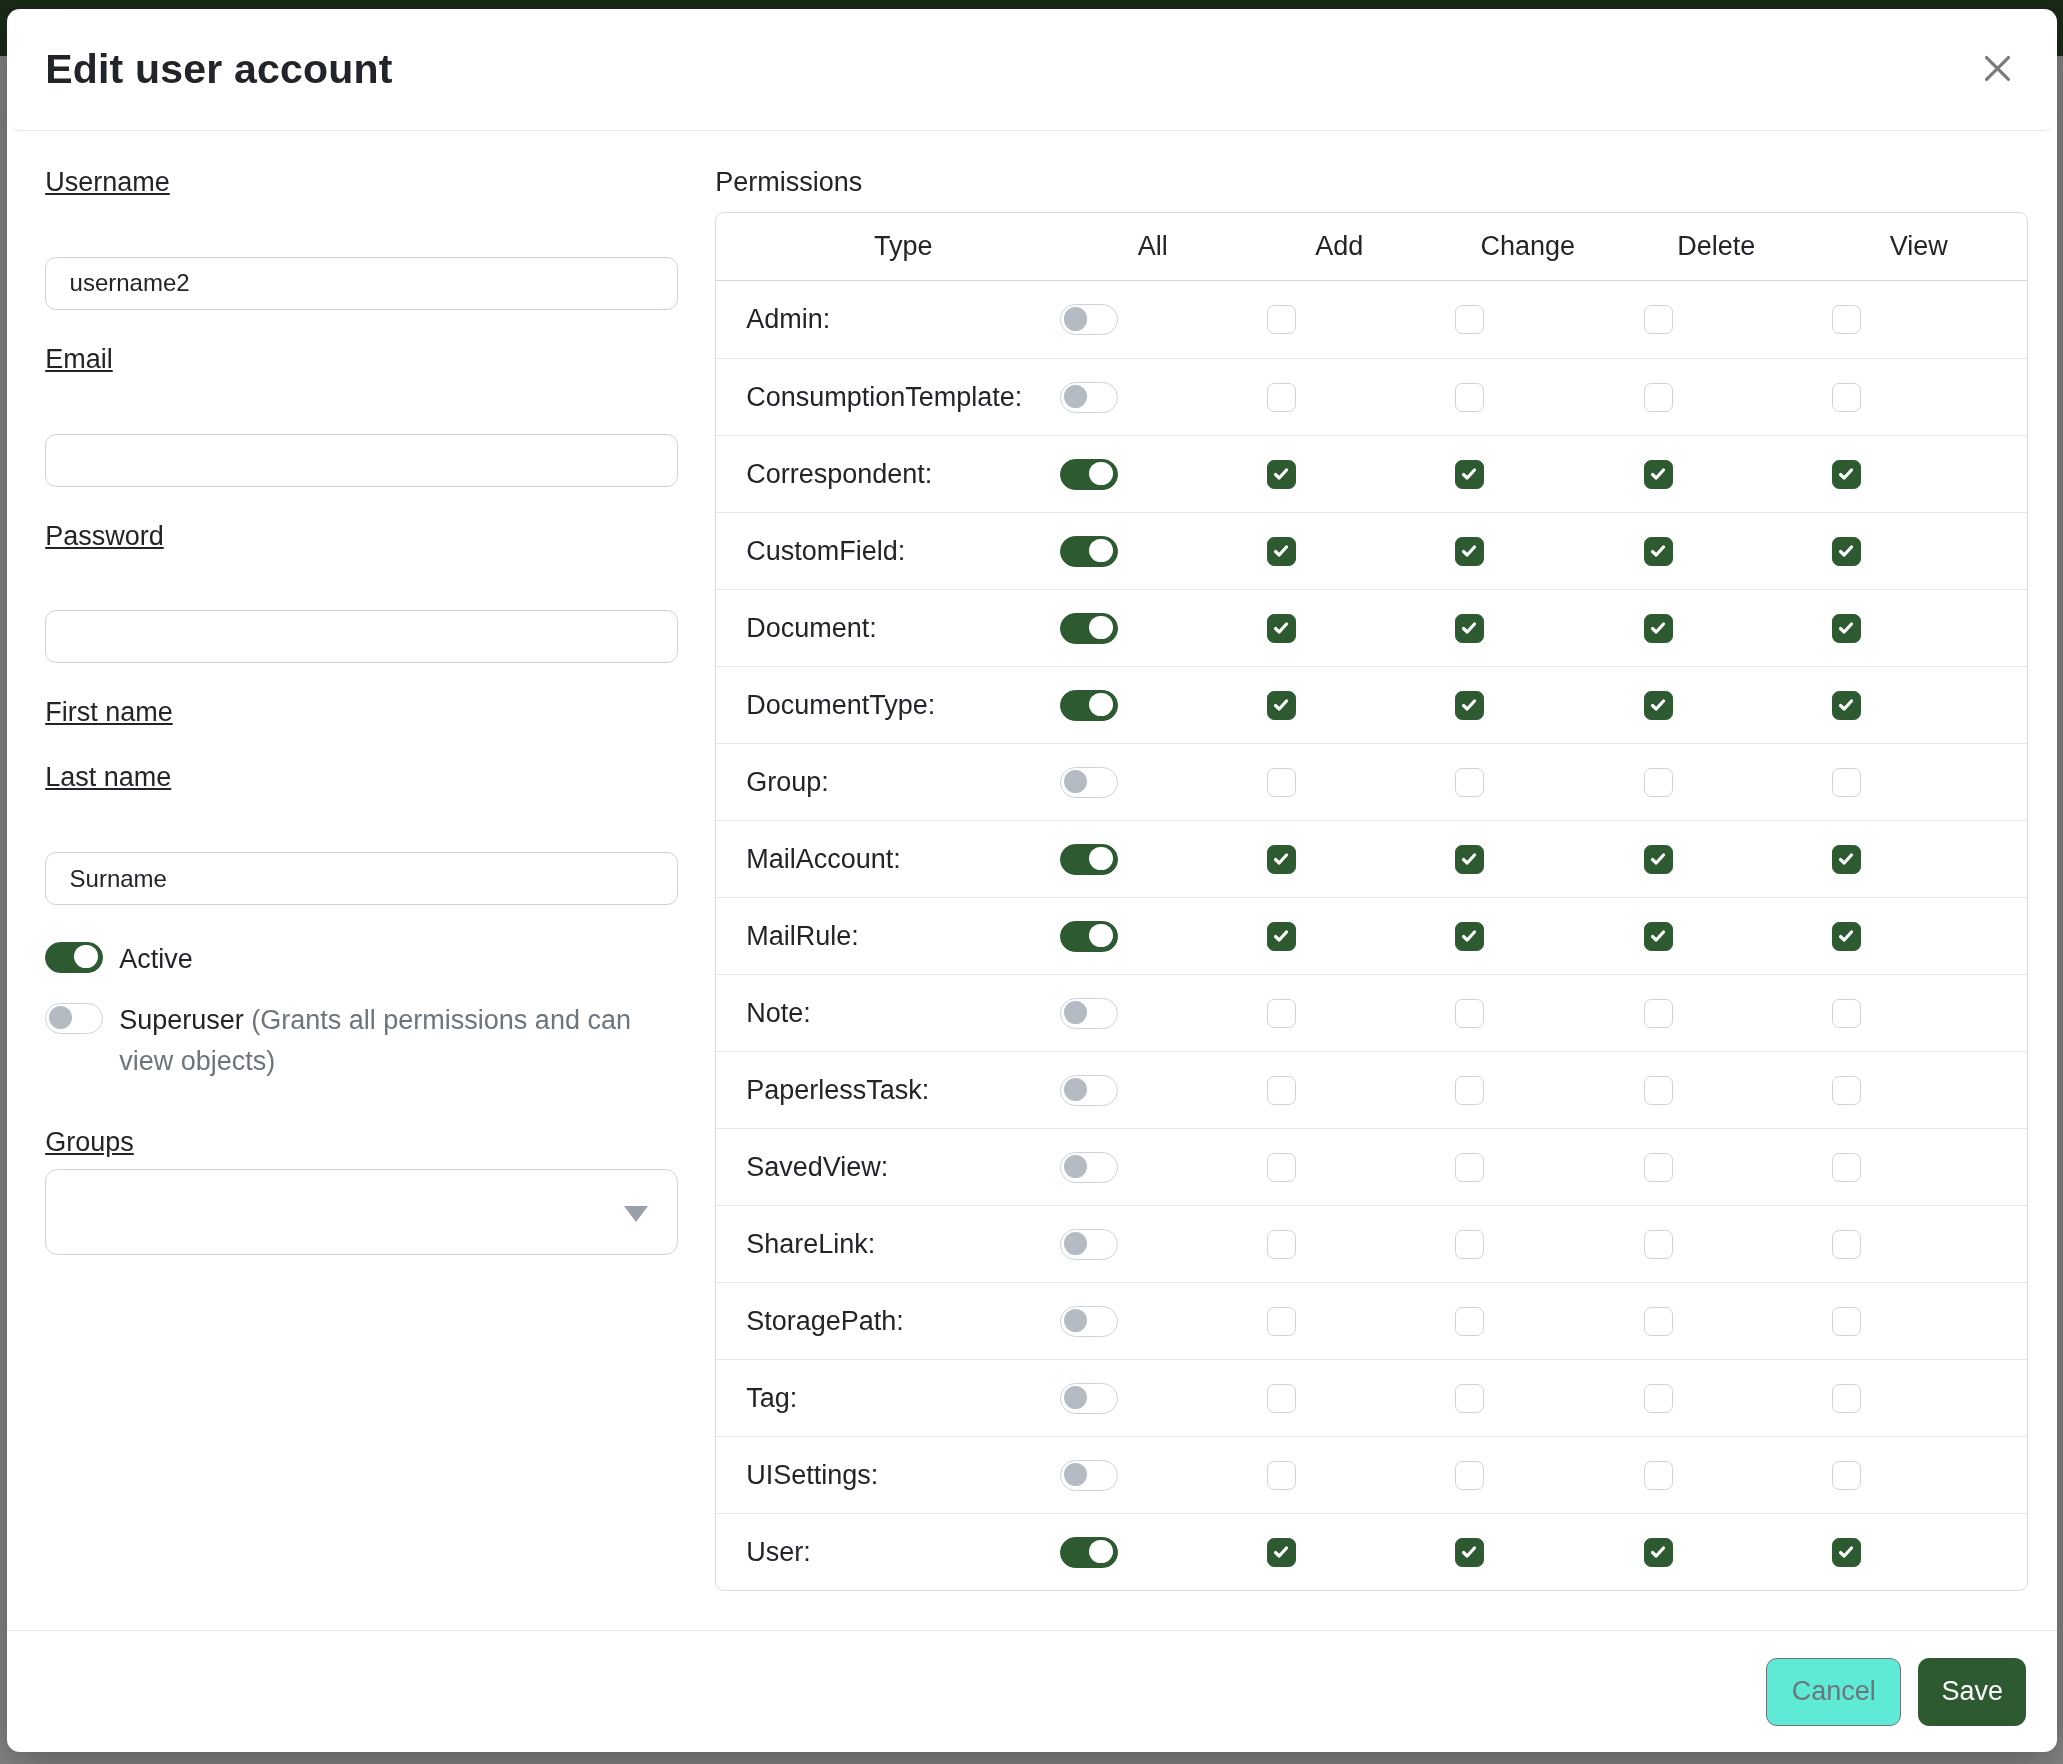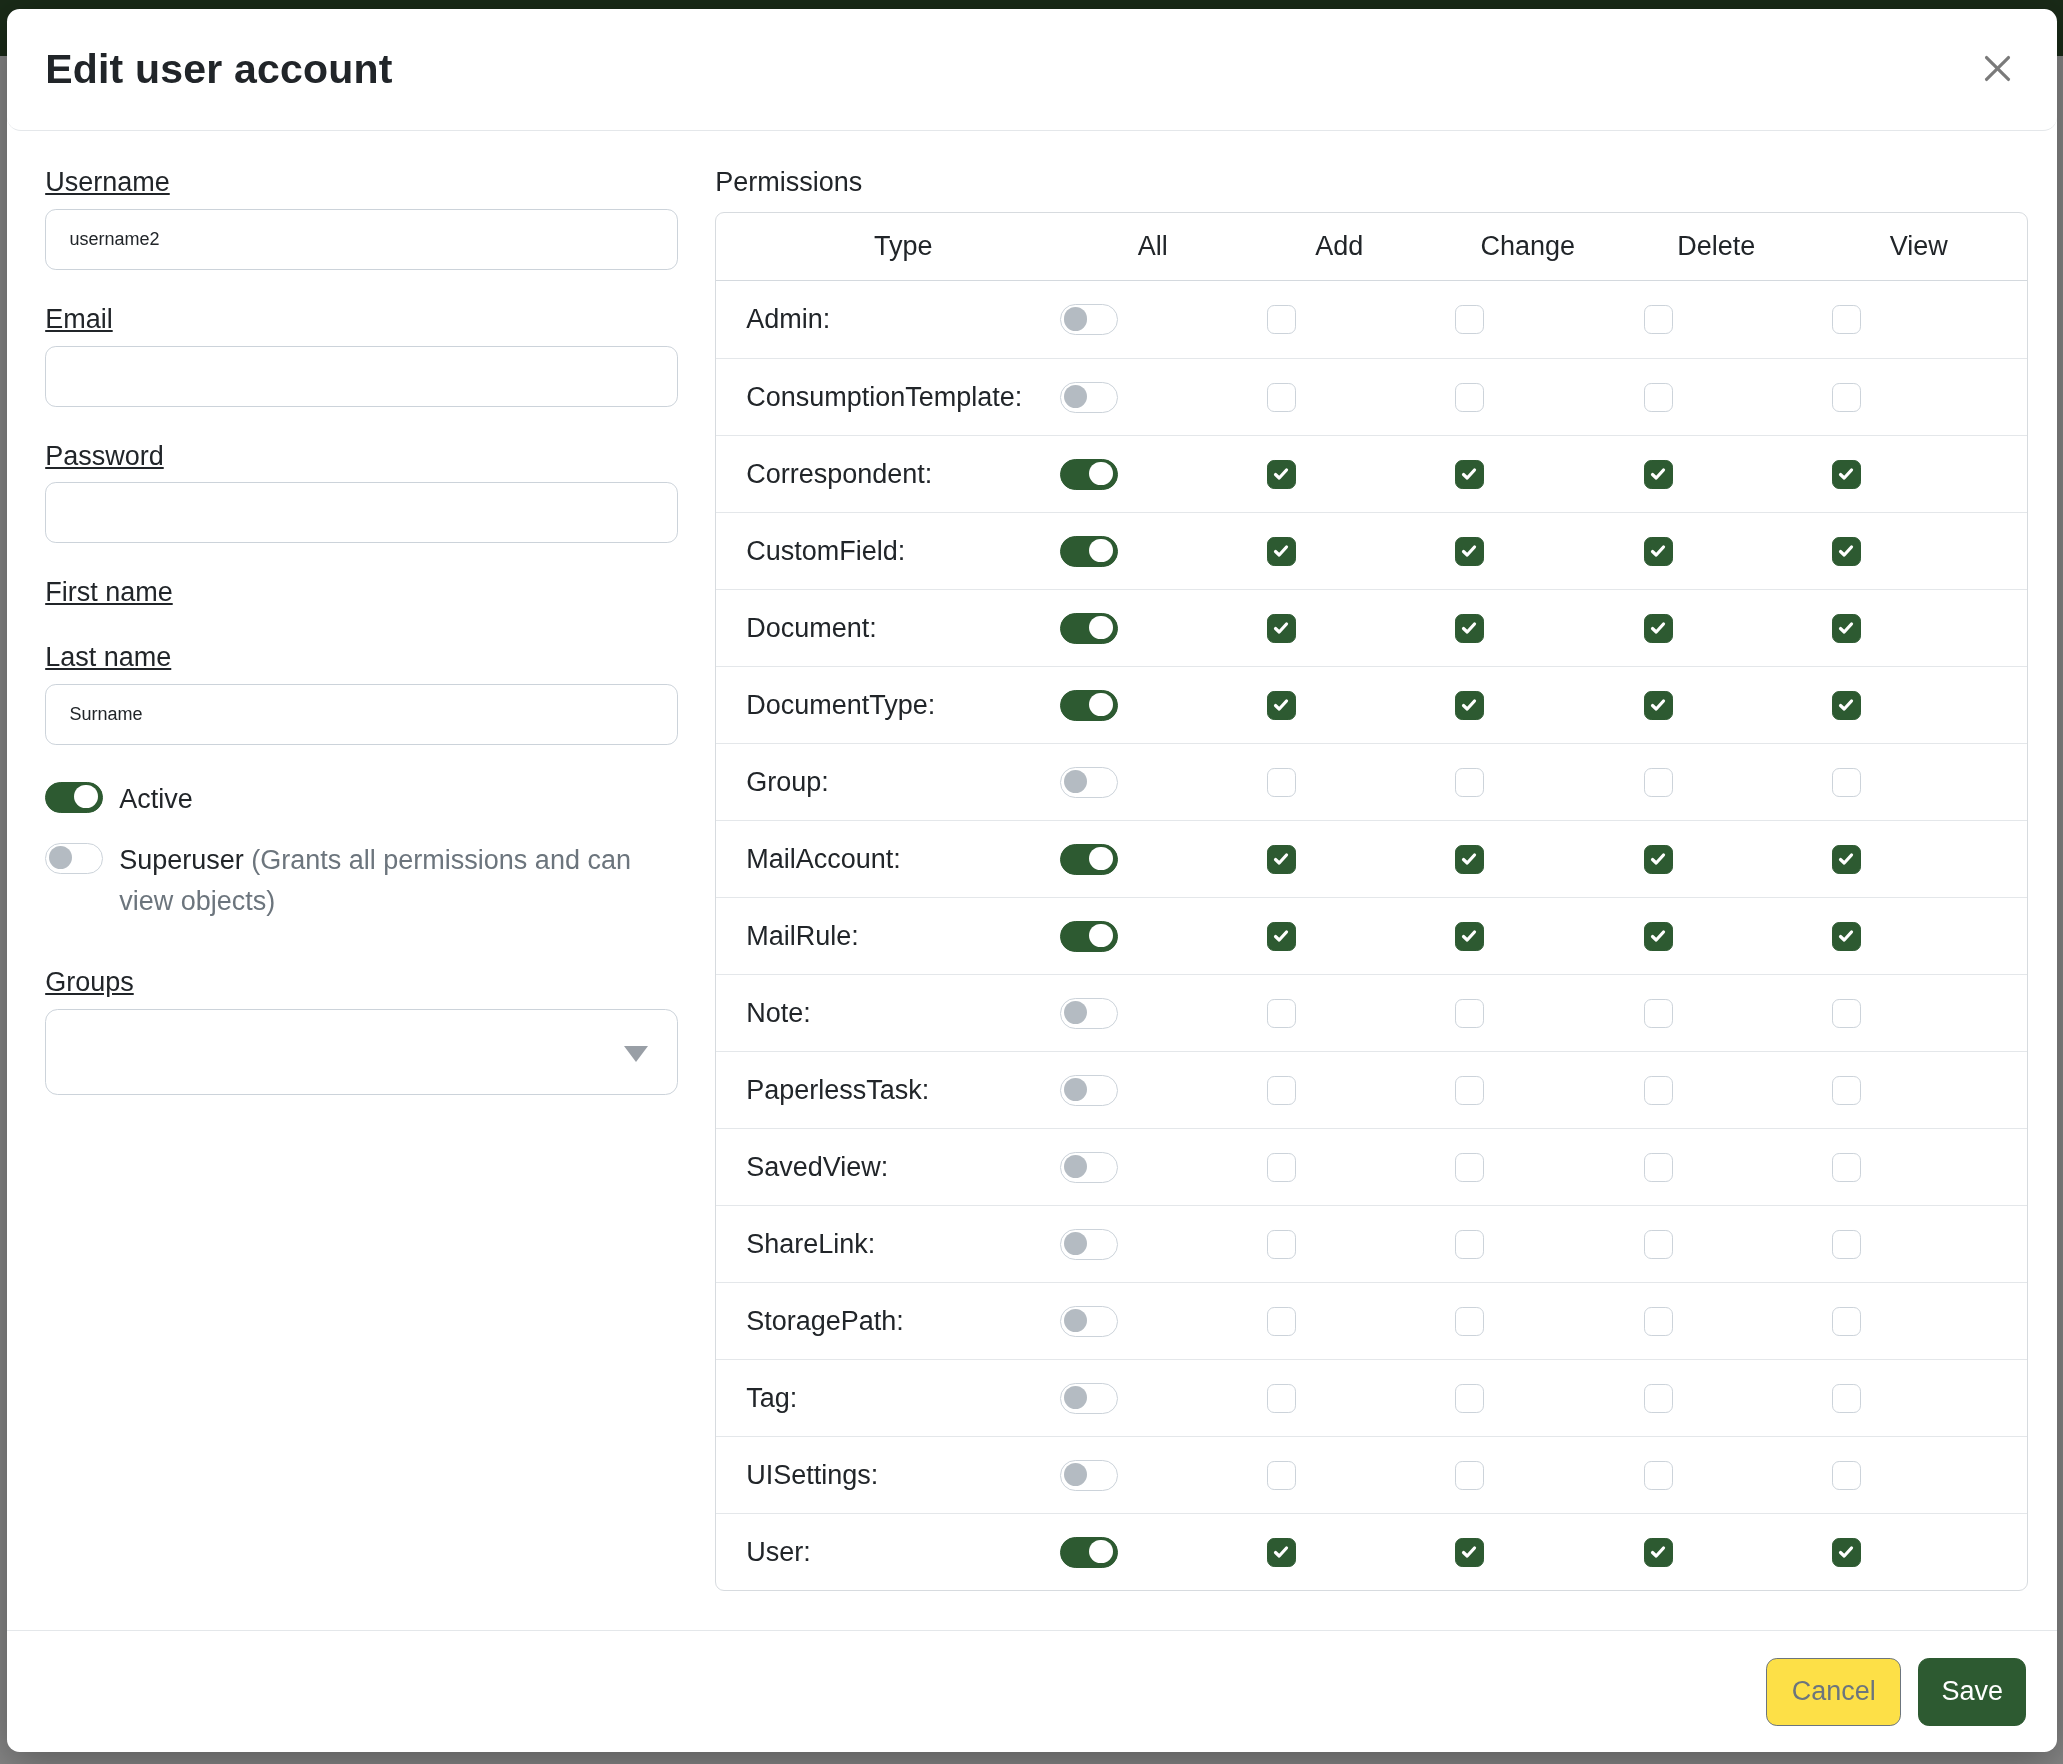--- a/index.html
+++ b/index.html
@@ -49,25 +49,26 @@
     display:flex;
     padding:36px 29px 0 38px;
     gap:37px;
   }
   .left-col{width:633px;flex:0 0 633px;}
   .right-col{flex:1 1 auto;min-width:0;}
 
   .fgroup{margin-bottom:34px;text-decoration:underline;}
   .flabel{display:block;font-size:27px;margin-bottom:10.8px;}
   .tinput{
-    width:100%;height:61px;
+    width:100%;height:53px;
     border:1.8px solid var(--border);border-radius:10.8px;
-    font-size:18px;color:var(--text);
+    font-size:24px;color:var(--text);
     padding:0 23.4px;outline:none;background:#fff;
     font-family:inherit;
+    margin-top:48px;
   }
   
   .switch{
     width:58px;height:31px;flex:0 0 58px;
     border:1.8px solid var(--border);border-radius:15.3px;
     background:#fff;position:relative;cursor:pointer;
   }
   .switch .knob{
     position:absolute;top:1.8px;left:2.7px;width:23.4px;height:23.4px;border-radius:50%;
     background:#b4bbc2;
@@ -124,21 +125,21 @@
     flex:0 0 122px;height:122px;
     border-top:1.8px solid var(--line);
     display:flex;align-items:center;justify-content:flex-end;
     padding:0 31px;gap:17px;
   }
   .btn{
     height:68px;border-radius:10.8px;font-size:27px;cursor:pointer;
     font-family:inherit;display:flex;align-items:center;justify-content:center;
   }
   .btn-cancel{
-    width:135px;background:#fde047;color:var(--muted);
+    width:135px;background:#5eead4;color:var(--muted);
     border:1.8px solid var(--muted);
     text-align:center;
   }
   .btn-save{
     width:108px;background:var(--green);color:#fff;border:1.8px solid var(--green);
   }
 </style>
 </head>
 <body>
 

